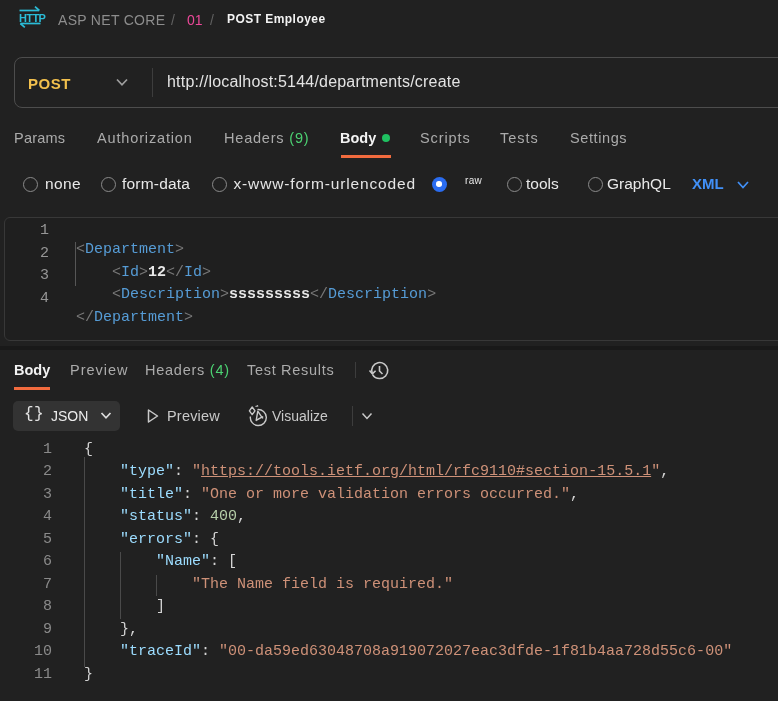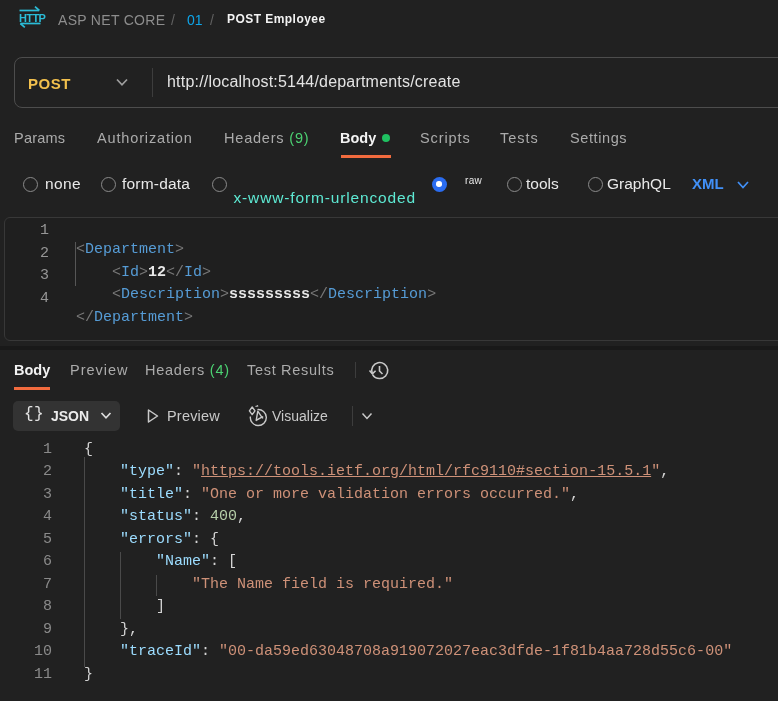--- a/index.html
+++ b/index.html
@@ -17,21 +17,21 @@
   <g stroke="#2bbcd7" stroke-width="1.7" fill="none">
     <path d="M3.5 7.5 H23.2"></path>
     <path d="M19 3.6 L23.3 7.5"></path>
     <path d="M4.5 20.5 H24.5"></path>
     <path d="M8.8 24.4 L4.4 20.5"></path>
   </g>
   <text x="3" y="19" fill="#2bbcd7" font-size="11" font-weight="bold" font-family="Liberation Sans" letter-spacing="-0.6">HTTP</text>
 </svg>
 <div class="abs" style="left:58px; top:12px; font-size:14px; letter-spacing:0.3px; color:#8d8d8d;">ASP NET CORE</div>
 <div class="abs" style="left:171px; top:12px; font-size:14px; color:#616161;">/</div>
-<div class="abs" style="left:187px; top:12px; font-size:14px; color:#0ea5e9;">01</div>
+<div class="abs" style="left:187px; top:12px; font-size:14px; color:#ec4899;">01</div>
 <div class="abs" style="left:210px; top:12px; font-size:14px; color:#616161;">/</div>
 <div class="abs" style="left:227px; top:12px; font-size:12px; letter-spacing:0.45px; font-weight:bold; color:#f3f3f3;">POST Employee</div>
 
 <div class="abs" style="left:14px; top:57px; width:900px; height:51px; border:1px solid #4d4d4d; border-radius:8px;"></div>
 <div class="abs" style="left:28px; top:75px; font-size:15px; letter-spacing:0.5px; font-weight:bold; color:#f2c04d;">POST</div>
 <svg class="abs" style="left:115px; top:78px;" width="14" height="9" viewBox="0 0 14 9">
   <path d="M2 1.5 L7 6.8 L12 1.5" stroke="#9e9e9e" stroke-width="1.7" fill="none"></path>
 </svg>
 <div class="abs sep" style="left:152px; top:68px; height:29px;"></div>
 <div class="abs" style="left:167px; top:73px; font-size:16px; letter-spacing:0.2px; color:#e3e3e3;">http://localhost:5144/departments/create</div>
@@ -44,21 +44,21 @@
 <div class="abs" style="left:341px; top:155px; width:50px; height:2.5px; background:#f26b3e;"></div>
 <div class="abs" style="left:420px; top:130px; font-size:14.5px; letter-spacing:0.9px; color:#ababab;">Scripts</div>
 <div class="abs" style="left:500px; top:130px; font-size:14.5px; letter-spacing:0.95px; color:#ababab;">Tests</div>
 <div class="abs" style="left:570px; top:130px; font-size:14.5px; letter-spacing:0.6px; color:#ababab;">Settings</div>
 
 <div class="abs" style="left:23px; top:176.5px; width:15px; height:15px; border:1.5px solid #8a8a8a; border-radius:50%;"></div>
 <div class="abs" style="left:45px; top:175px; font-size:15.5px; letter-spacing:0.4px; color:#e9e9e9;">none</div>
 <div class="abs" style="left:101px; top:176.5px; width:15px; height:15px; border:1.5px solid #8a8a8a; border-radius:50%;"></div>
 <div class="abs" style="left:122px; top:175px; font-size:15.5px; letter-spacing:0.2px; color:#e9e9e9;">form-data</div>
 <div class="abs" style="left:212px; top:176.5px; width:15px; height:15px; border:1.5px solid #8a8a8a; border-radius:50%;"></div>
-<div class="abs" style="left:233.5px; top:175px; font-size:15.5px; letter-spacing:0.85px; color:#5eead4;margin-top:14px;">x-www-form-urlencoded</div>
+<div class="abs" style="left:233.5px; top:175px; font-size:15.5px; letter-spacing:0.85px; color:#e5e5e5;">x-www-form-urlencoded</div>
 <div class="abs" style="left:431.5px; top:176.5px; width:15px; height:15px; border-radius:50%; background:#2a6cf0;"></div>
 <div class="abs" style="left:436.3px; top:181.3px; width:5.5px; height:5.5px; border-radius:50%; background:#ffffff;"></div>
 <div class="abs" style="left:453px; top:175px; font-size:10px; letter-spacing:0.3px; color:#e9e9e9;margin-left:12px;">raw</div>
 <div class="abs" style="left:506.5px; top:176.5px; width:15px; height:15px; border:1.5px solid #8a8a8a; border-radius:50%;"></div>
 <div class="abs" style="left:526px; top:175px; font-size:15.5px; color:#e9e9e9;">tools</div>
 <div class="abs" style="left:587.5px; top:176.5px; width:15px; height:15px; border:1.5px solid #8a8a8a; border-radius:50%;"></div>
 <div class="abs" style="left:607px; top:175px; font-size:15.5px; color:#e9e9e9;">GraphQL</div>
 <div class="abs" style="left:692px; top:175px; font-size:15px; font-weight:bold; color:#4190f7;">XML</div>
 <svg class="abs" style="left:735px; top:180px;" width="16" height="10" viewBox="0 0 16 10">
   <path d="M3 2 L8 7.5 L13 2" stroke="#4190f7" stroke-width="1.7" fill="none"></path>
@@ -86,21 +86,21 @@
 <svg class="abs" style="left:368px; top:359px;" width="23" height="23" viewBox="0 0 23 23">
   <g stroke="#c9c9c9" stroke-width="1.6" fill="none">
     <path d="M4.2 14.2 A 8 8 0 1 1 11.5 19.5 M11.5 19.5 A 8 8 0 0 1 4.6 15.6"></path>
     <path d="M1.5 11.5 L4.4 14.9 L7.6 11.8"></path>
     <path d="M11.5 7 V 12 L14.5 15"></path>
   </g>
 </svg>
 
 <div class="abs" style="left:13px; top:401px; width:107px; height:30px; background:#333333; border-radius:5px;"></div>
 <div class="abs mono" style="left:24px; top:405px; font-size:16px; letter-spacing:0.5px; color:#e3e3e3;">{}</div>
-<div class="abs" style="left:51px; top:408px; font-size:14px; font-weight:bold; color:#ececec;">JSON</div>
+<div class="abs" style="left:51px; top:408px; font-size:14px; font-weight:normal; color:#ececec;">JSON</div>
 <svg class="abs" style="left:99px; top:411px;" width="14" height="9" viewBox="0 0 14 9">
   <path d="M2.5 2 L7 6.8 L11.5 2" stroke="#dcdcdc" stroke-width="1.7" fill="none"></path>
 </svg>
 <svg class="abs" style="left:146px; top:408px;" width="14" height="16" viewBox="0 0 14 16">
   <path d="M2.5 2 L11.5 8 L2.5 14 Z" stroke="#c9c9c9" stroke-width="1.5" fill="none" stroke-linejoin="round"></path>
 </svg>
 <div class="abs" style="left:167px; top:408px; font-size:14.5px; letter-spacing:0.2px; color:#c9c9c9;">Preview</div>
 <svg class="abs" style="left:246px; top:404px;" width="22" height="23" viewBox="0 0 22 23">
   <g stroke="#c9c9c9" stroke-width="1.4" fill="none">
     <path d="M11.4 5.6 A 8 8 0 1 1 4.4 12.5"></path>

